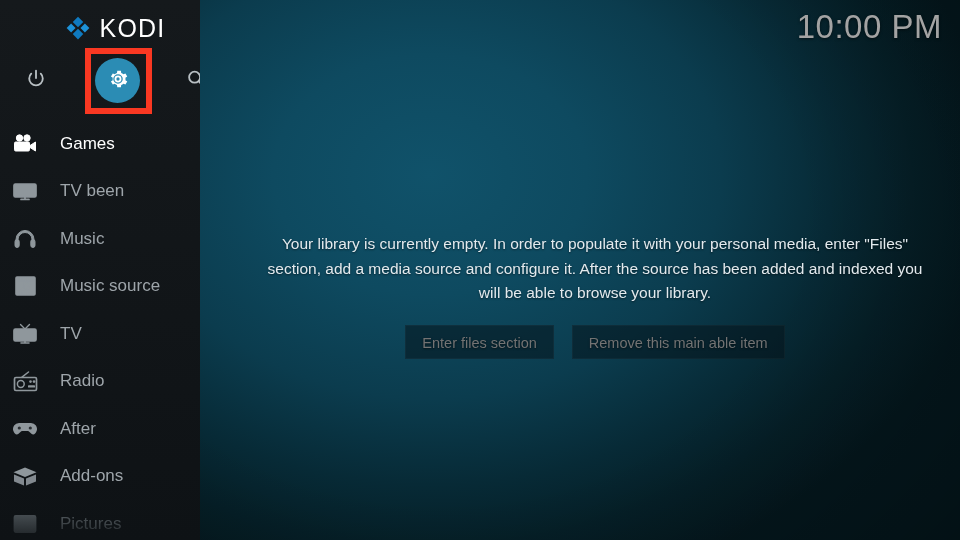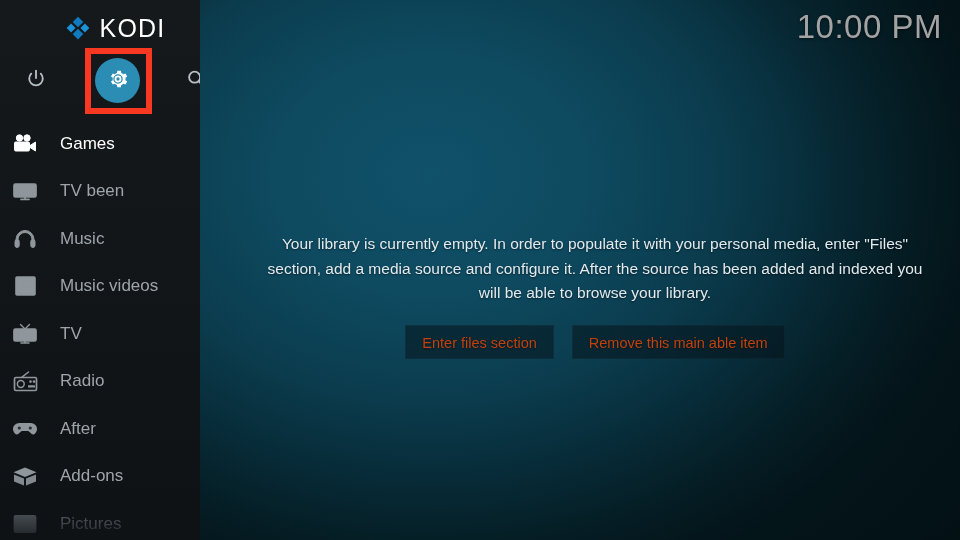--- a/index.html
+++ b/index.html
@@ -85,21 +85,21 @@
   }
   .btn-row {
     margin-top: 19px;
     display: flex;
     gap: 18px;
     align-items: center;
   }
   .kbtn {
     background: rgba(6,20,28,0.55);
     border: none;
-    color: #c2410c;
+    color: #737373;
     font-family: "Liberation Sans", sans-serif;
     font-size: 14.5px;
     line-height: 18px;
     padding: 9px 17px 10px 17px;
     height: 34px;
     cursor: pointer;
     text-shadow: 0 1px 2px rgba(0,0,0,0.5);
     box-shadow: inset 0 0 0 1px rgba(255,255,255,0.03);
   }
 
@@ -323,21 +323,21 @@
           <svg width="23" height="22" viewBox="0 0 23 22" xmlns="http://www.w3.org/2000/svg" fill="none">
             <rect x="2" y="2" width="19" height="18" rx="1" stroke-width="1.6"></rect>
             <path d="M2 6 L21 6 M2 16.5 L21 16.5" stroke-width="1.3"></path>
             <path d="M5 2 L5 6 M8.2 2 L8.2 6 M11.5 2 L11.5 6 M14.8 2 L14.8 6 M18 2 L18 6" stroke-width="1.1"></path>
             <path d="M5 16.5 L5 20 M8.2 16.5 L8.2 20 M11.5 16.5 L11.5 20 M14.8 16.5 L14.8 20 M18 16.5 L18 20" stroke-width="1.1"></path>
             <path d="M10 14.3 L10 8.6 L15.6 7.6 L15.6 13.2" stroke-width="1.5" stroke-linecap="round"></path>
             <circle cx="8.6" cy="14.4" r="1.7" stroke="none"></circle>
             <circle cx="14.2" cy="13.3" r="1.7" stroke="none"></circle>
           </svg>
         </span>
-        <span class="menu-label">Music videos</span>
+        <span class="menu-label">Music source</span>
       </div>
 
       <div class="menu-item">
         <span class="menu-icon">
           <svg width="26" height="22" viewBox="0 0 26 22" xmlns="http://www.w3.org/2000/svg" fill="none">
             <path d="M8.5 1.5 L13 6 M17.5 1.5 L13 6" stroke-width="1.4" stroke-linecap="round"></path>
             <rect x="2" y="6" width="22" height="12" rx="1.4" stroke-width="1.7"></rect>
             <path d="M13 18 L13 19.6 M9 20 L17 20" stroke-width="1.6" stroke-linecap="round"></path>
           </svg>
         </span>

